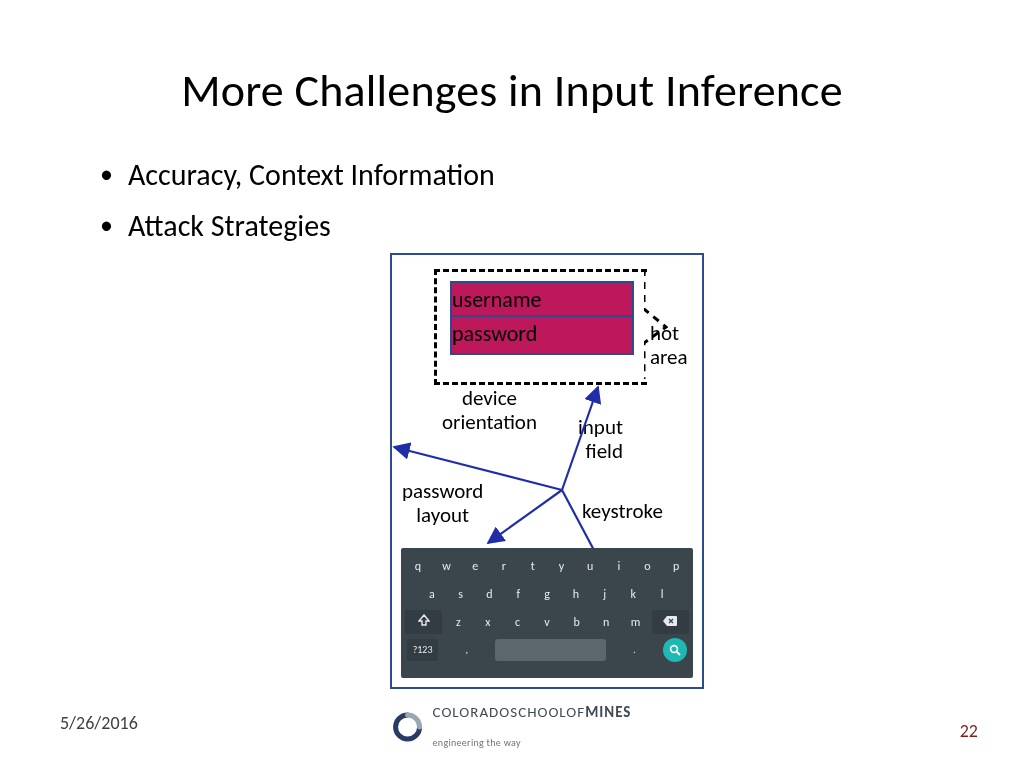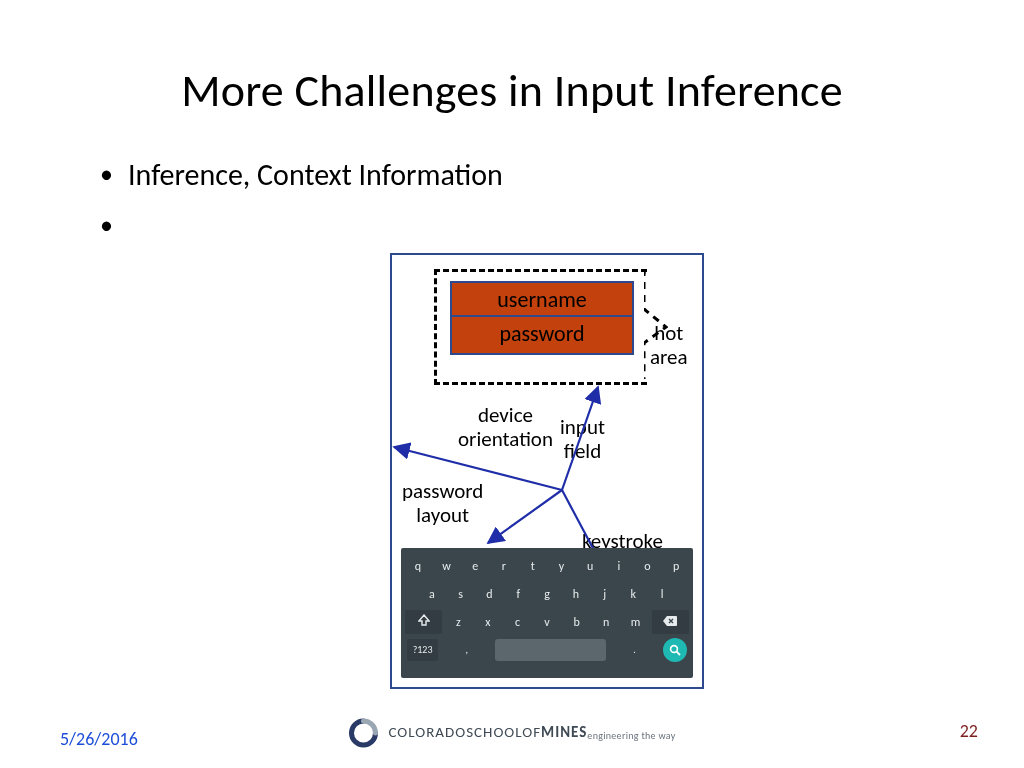--- a/index.html
+++ b/index.html
@@ -38,47 +38,47 @@
   .bullets .dot {
     display: inline-block;
     width: 28px;
     text-align: left;
     font-size: 26px;
     line-height: 36px;
   }
   .footer-date {
     position: absolute;
     left: 60px;
-    bottom: 18px;
-    color: #1d4ed8;
+    bottom: 34px;
+    color: #404040;
     font-size: 18px;
   }
   .footer-page {
     position: absolute;
     right: 46px;
     bottom: 26px;
     color: #7f1d1d;
     font-size: 18px;
   }
   .footer-logo {
     position: absolute;
     bottom: 20px;
     left: 50%;
     transform: translateX(-50%);
     display: flex;
     align-items: center;
     gap: 10px;
     color: #3f4a55;
   }
   .footer-logo svg { display: block; }
-  .logo-text { display: flex; flex-direction: row; line-height: 1; }
+  .logo-text { display: flex; flex-direction: column; line-height: 1; }
   .logo-text .line1 { font-size: 15px; letter-spacing: 0.4px; font-weight:400; white-space: nowrap;}
   .logo-text .line1 .thin { font-weight: 300; letter-spacing: 1px;}
   .logo-text .line1 .b { font-weight: 700; letter-spacing: 1px;}
-  .logo-text .line2 { font-size: 10px; text-align: center; color:#6a747e; margin-top:6px; letter-spacing:0.3px;}
+  .logo-text .line2 { font-size: 10px; text-align: left; color:#6a747e; margin-top:18px; letter-spacing:0.3px;}
 
   
   .diagram {
     position: absolute;
     left: 390px;
     top: 253px;
     width: 310px;
     height: 432px;
     border: 2px solid #2e4a8f;
     background: #fff;
@@ -99,39 +99,39 @@
     top: 14px;
     width: 24px;
     height: 110px;
   }
   .formfield {
     position: absolute;
     left: 58px;
     width: 180px;
     height: 36px;
     border: 2px solid #2e4a8f;
-    background: #c2410c;
-    text-align: center;
+    background: #be185d;
+    text-align: left;
     font-size: 22px;
     line-height: 34px;
   }
   .ff1 { top: 26px; }
   .ff2 { top: 60px; }
   .dlabel {
     position: absolute;
     font-size: 21px;
     text-align: center;
     line-height: 1.15;
     white-space: nowrap;
   }
-  .lbl-hot { left: 258px; top: 66px; text-align:center; }
-  .lbl-device { left: 50px; top: 148px; margin-left: 16px; }
-  .lbl-input  { left: 168px; top: 160px; }
+  .lbl-hot { left: 258px; top: 66px; text-align:left; }
+  .lbl-device { left: 50px; top: 131px; }
+  .lbl-input  { left: 186px; top: 160px; text-align: right; }
   .lbl-keyboard { left: 10px; top: 224px; }
-  .lbl-keystroke { left: 190px; top: 274px; }
+  .lbl-keystroke { left: 190px; top: 244px; }
 
   .arrows { position:absolute; inset:0; pointer-events:none; }
 
   
   .kbd {
     position: absolute;
     left: 9px;
     right: 9px;
     bottom: 9px;
     height: 130px;
@@ -176,24 +176,25 @@
   .shift-icon, .bksp-icon, .mag-icon { display:inline-block; }
 </style>
 </head>
 <body>
 
 <div class="title">More Challenges in Input Inference</div>
 
 <div class="bullets">
   <div class="bp">
     <span class="dot">•</span>
-    <span>Inference, Context Information</span>
+    <span>Accuracy, Context Information</span>
   </div>
   <div class="bp">
     <span class="dot">•</span>
+    <span>Attack Strategies</span>
   </div>
 </div>
 
 <div class="diagram">
 
   <div class="hotbox"></div>
   <svg class="hotbox-tail" viewBox="0 0 24 110">
     <path d="M0 0 L0 5" stroke="#000" stroke-width="3" stroke-dasharray="7 6"></path>
     <path d="M0 0 L0 40 L22 58 L0 74 L0 110" fill="none" stroke="#000" stroke-width="3" stroke-dasharray="7 6"></path>
   </svg>

